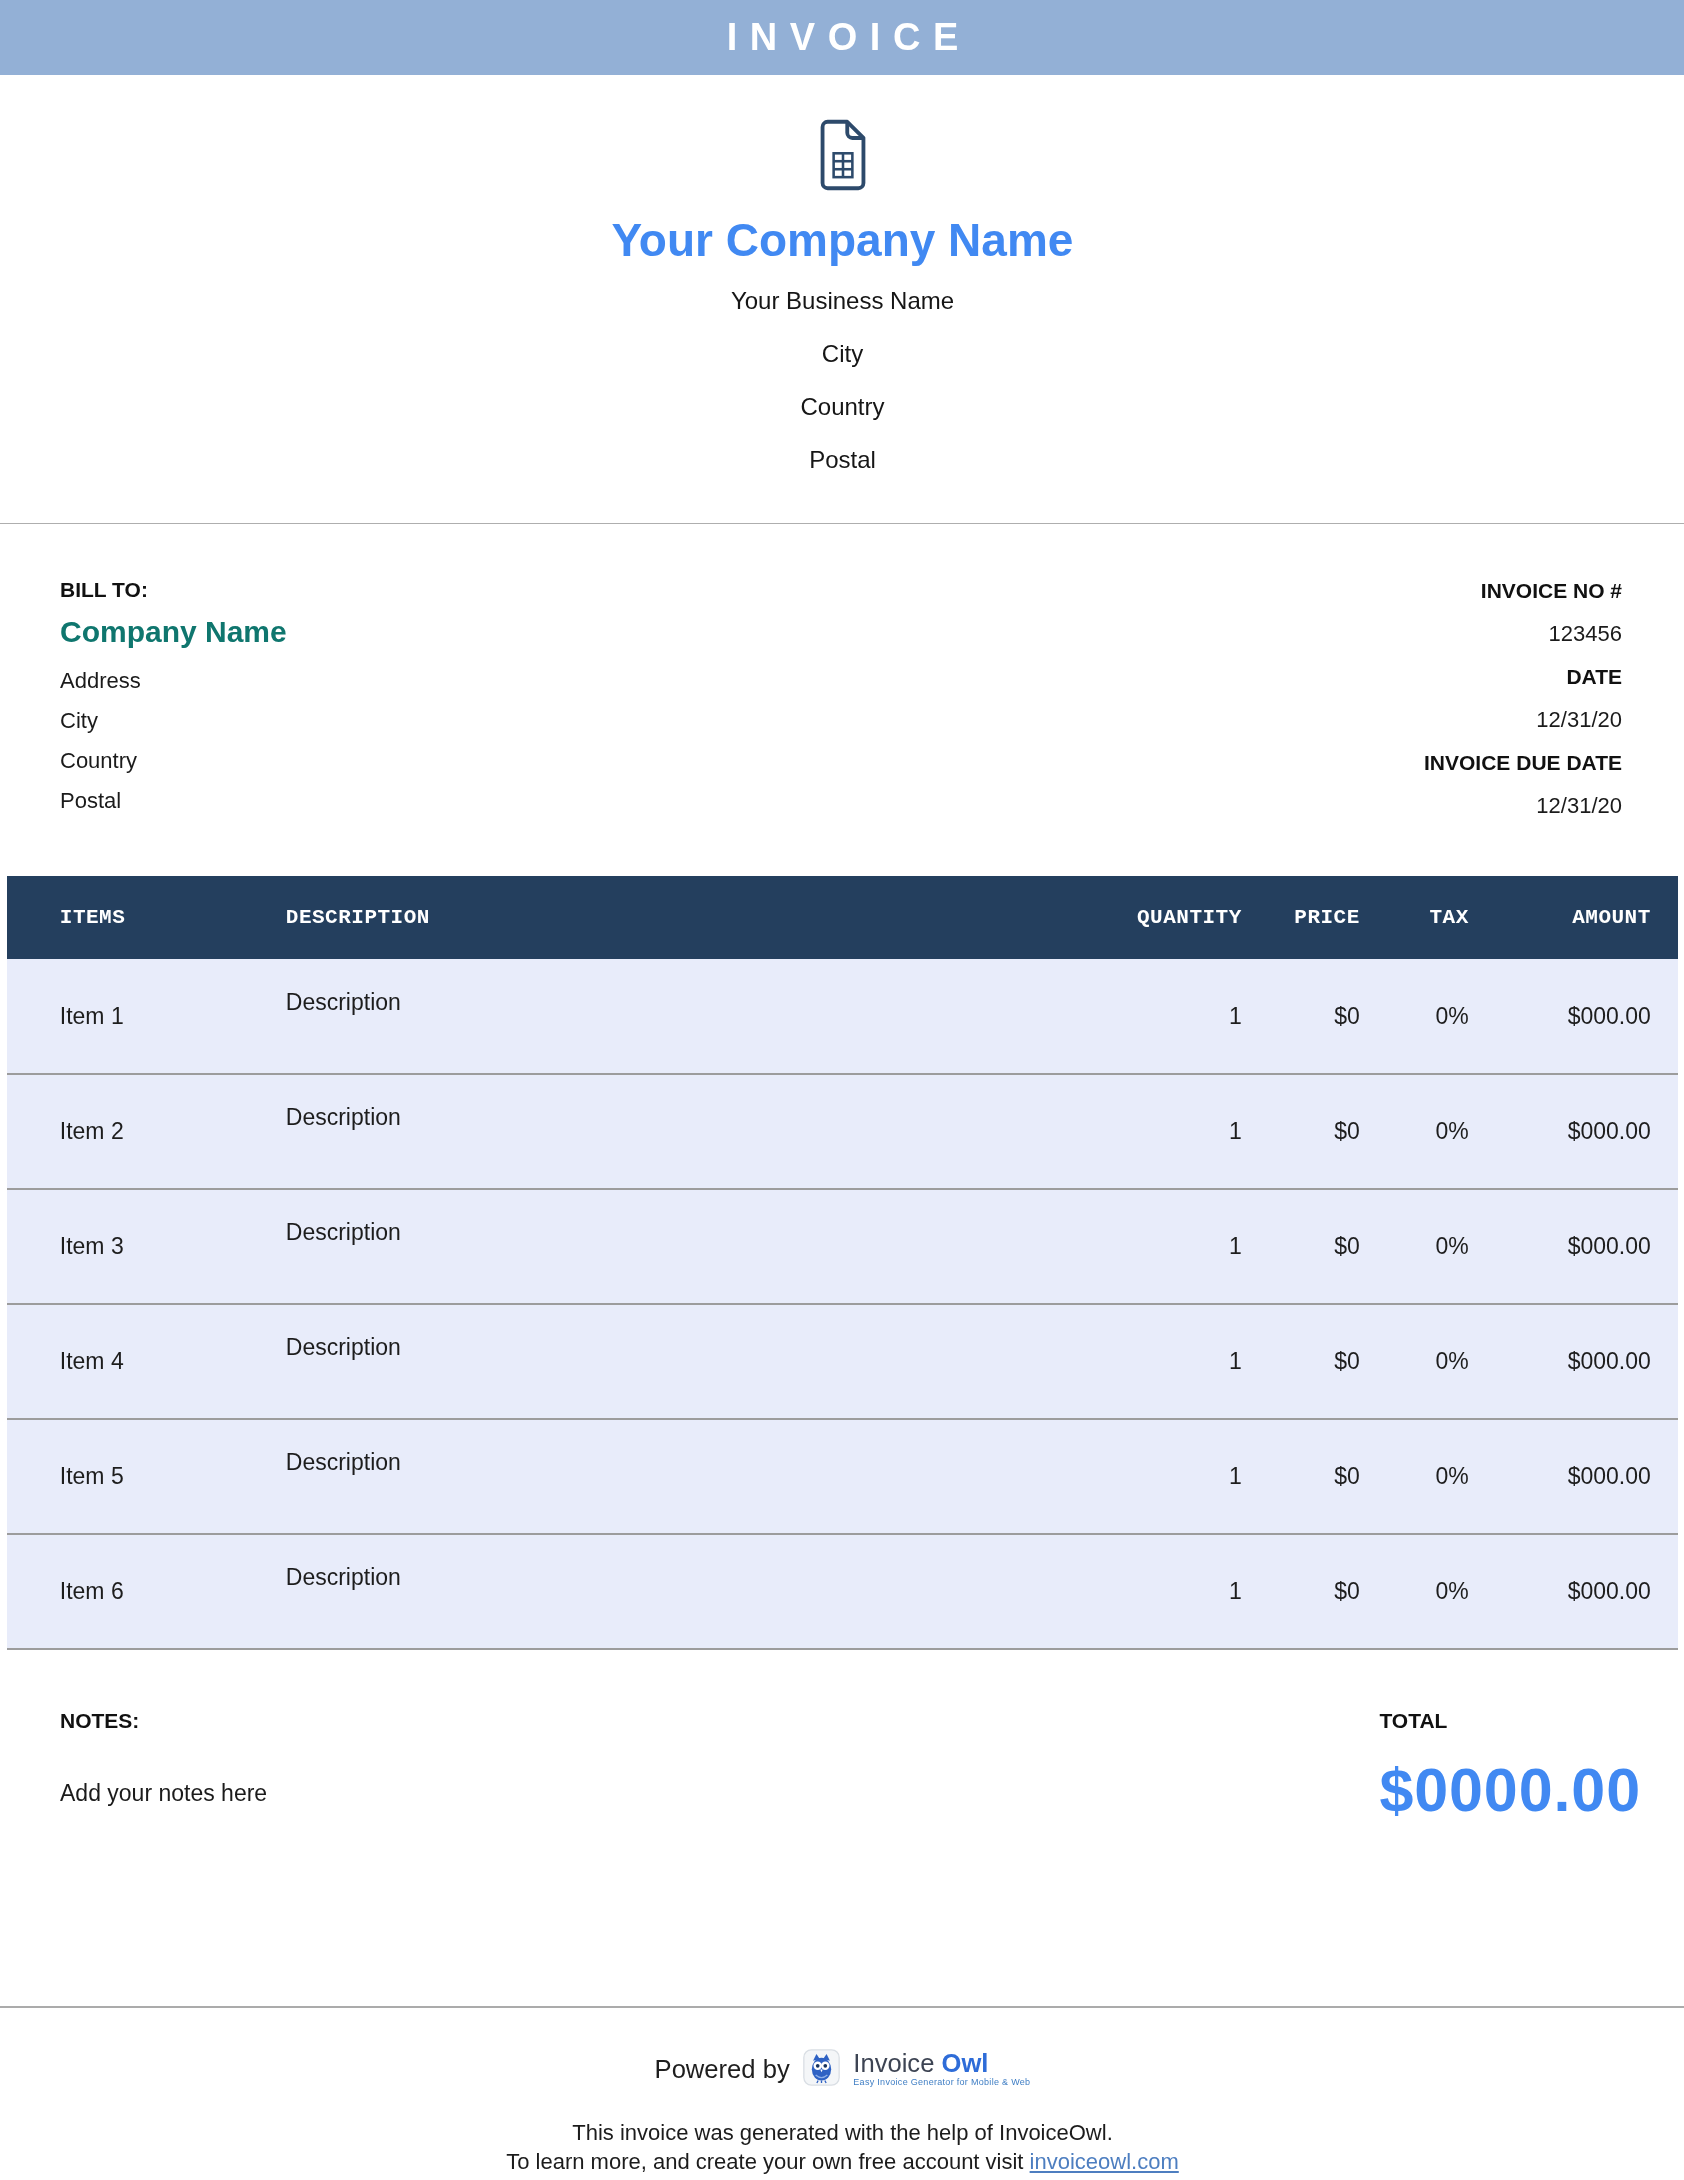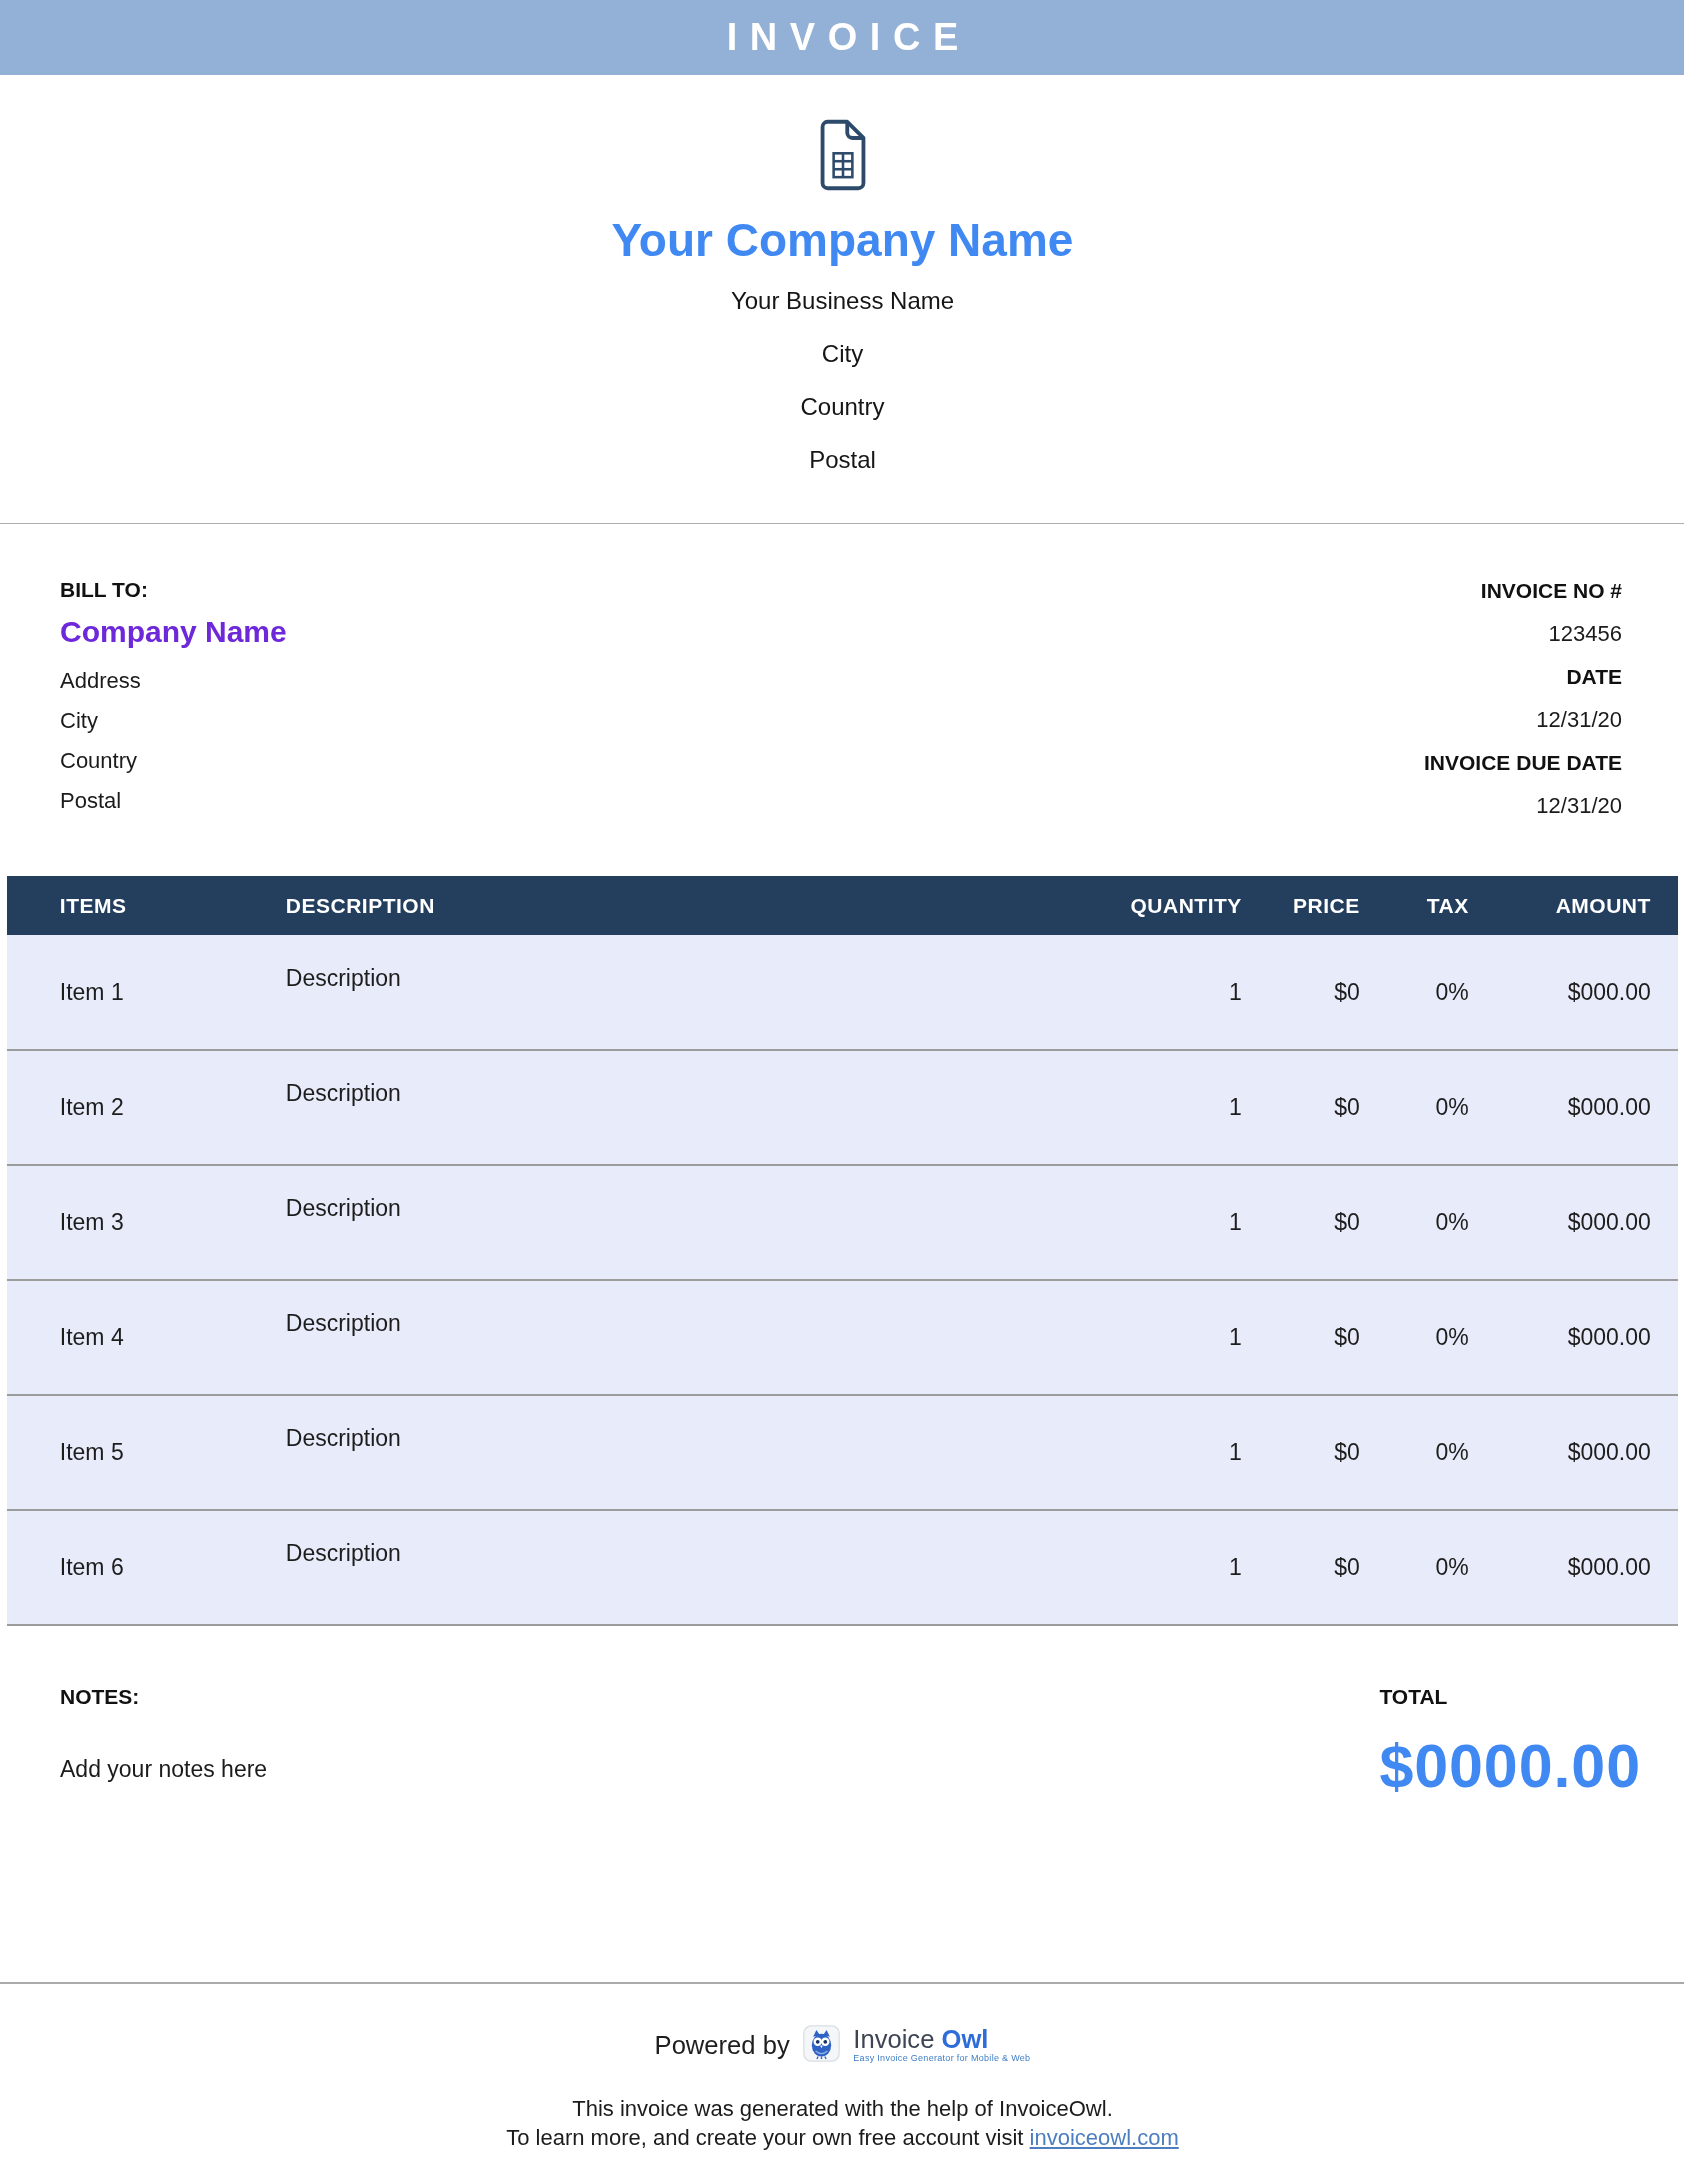--- a/index.html
+++ b/index.html
@@ -36,42 +36,42 @@
   .divider {
     border: none; border-top: 1.7px solid #aeaeae; margin-top: 37px;
   }
 
   
   .parties {
     display: flex; justify-content: space-between;
     margin-top: 55px; padding-left: 60px; padding-right: 63px;
   }
   .section-label { font-size: 21px; line-height: 22px; font-weight: bold; color: #111; }
-  .billto-company { margin-top: 13.6px; font-size: 30px; line-height: 34px; font-weight: bold; color: #6d28d9; }
+  .billto-company { margin-top: 13.6px; font-size: 30px; line-height: 34px; font-weight: bold; color: #0f766e; }
   .billto-lines { margin-top: 12px; }
   .billto-line { font-size: 22px; line-height: 40px; color: #1b1b1b; }
 
   .meta { text-align: right; margin-top: -10.2px; }
   .meta-label { font-size: 21px; line-height: 43px; font-weight: bold; color: #111; }
   .meta-value { font-size: 22px; line-height: 43px; color: #1b1b1b; }
 
   
   .items-table {
     margin: 49px 6.8px 0 6.8px; width: 1671px;
     border-collapse: collapse; table-layout: fixed;
   }
   .items-table col.c-item   { width: 226px; }
   .items-table col.c-qty    { width: 179px; }
   .items-table col.c-price  { width: 118px; }
   .items-table col.c-tax    { width: 109px; }
   .items-table col.c-amount { width: 209px; }
   .items-table thead th {
-    height: 59px; background: #243f5e; color: #ffffff;
+    height: 83px; background: #243f5e; color: #ffffff;
     font-size: 21px; font-weight: bold; letter-spacing: 0.5px;
-    text-align: right; vertical-align: middle;
+    text-align: right; vertical-align: middle; font-family: Liberation Mono, monospace;
   }
   .items-table th.h-item, .items-table td.d-item,
   .items-table th.h-desc, .items-table td.d-desc { text-align: left; padding-left: 53px; }
   .items-table th.h-amount, .items-table td.d-amount { padding-right: 27px; }
   .items-table tbody td {
     height: 115px; background: #e8ecfa; font-size: 23px; color: #1d1d1d;
     vertical-align: middle; text-align: right;
   }
   .items-table tbody tr + tr { border-top: 2.6px solid #9c9c9c; }
   .items-table tbody tr:last-child { border-bottom: 2.6px solid #9c9c9c; }

